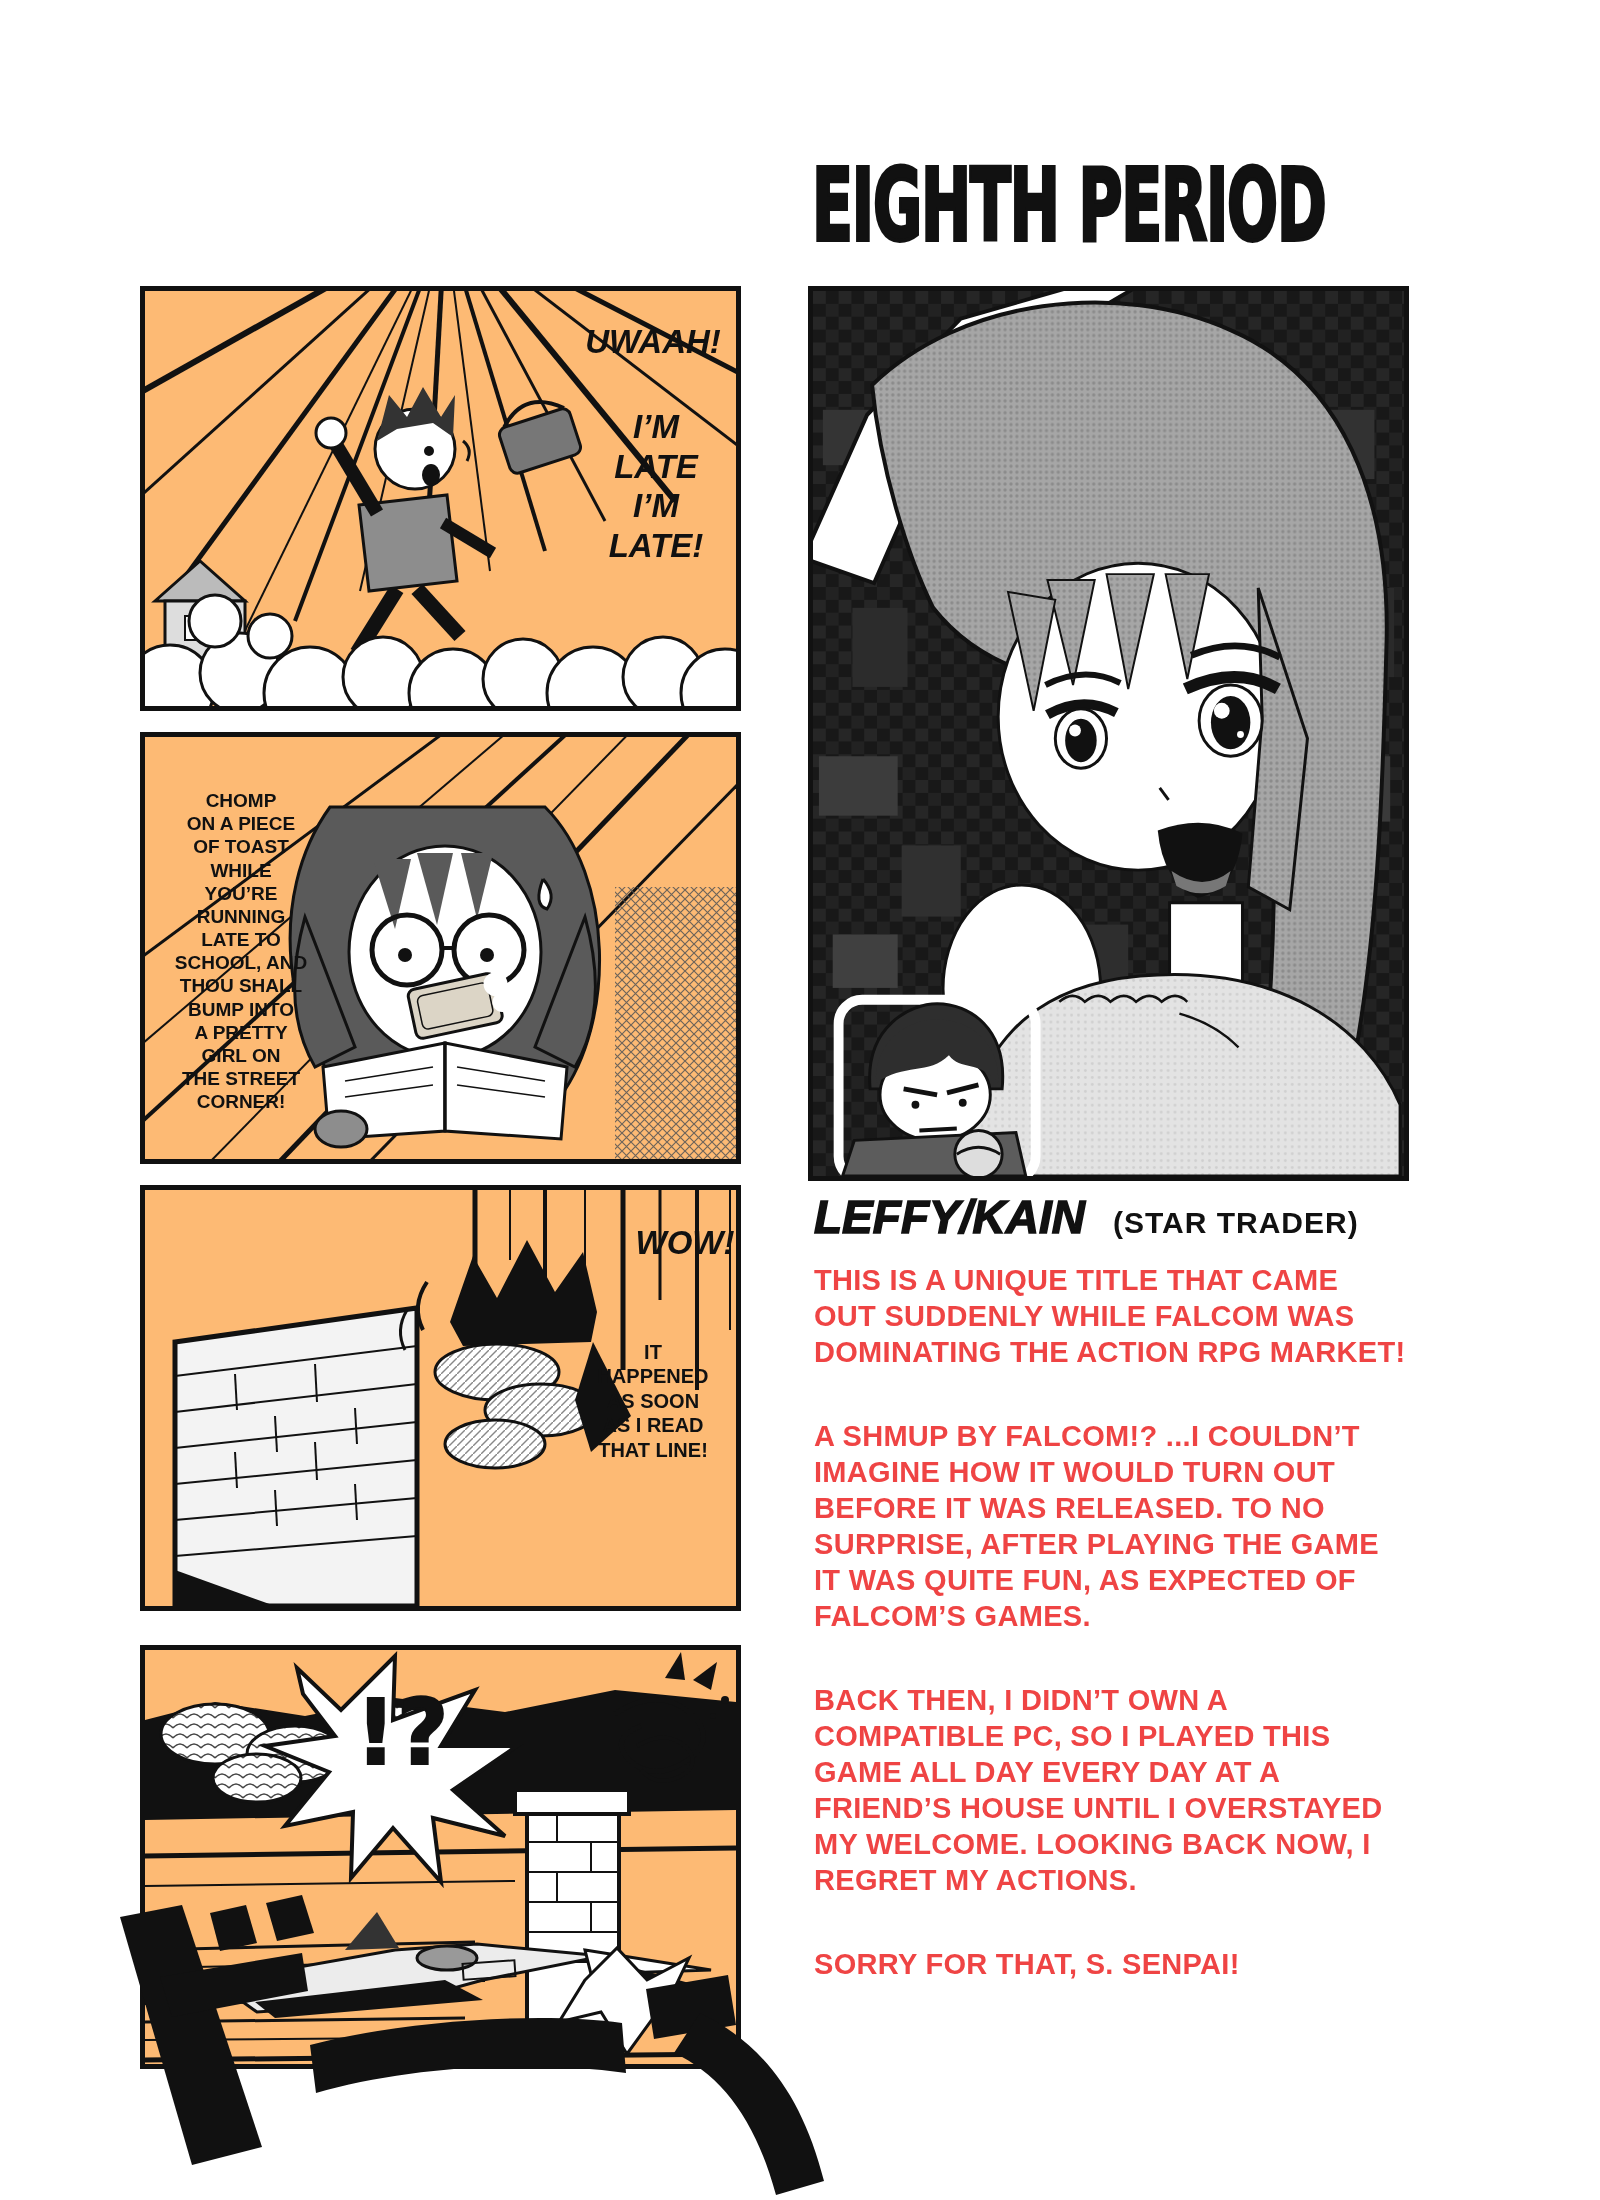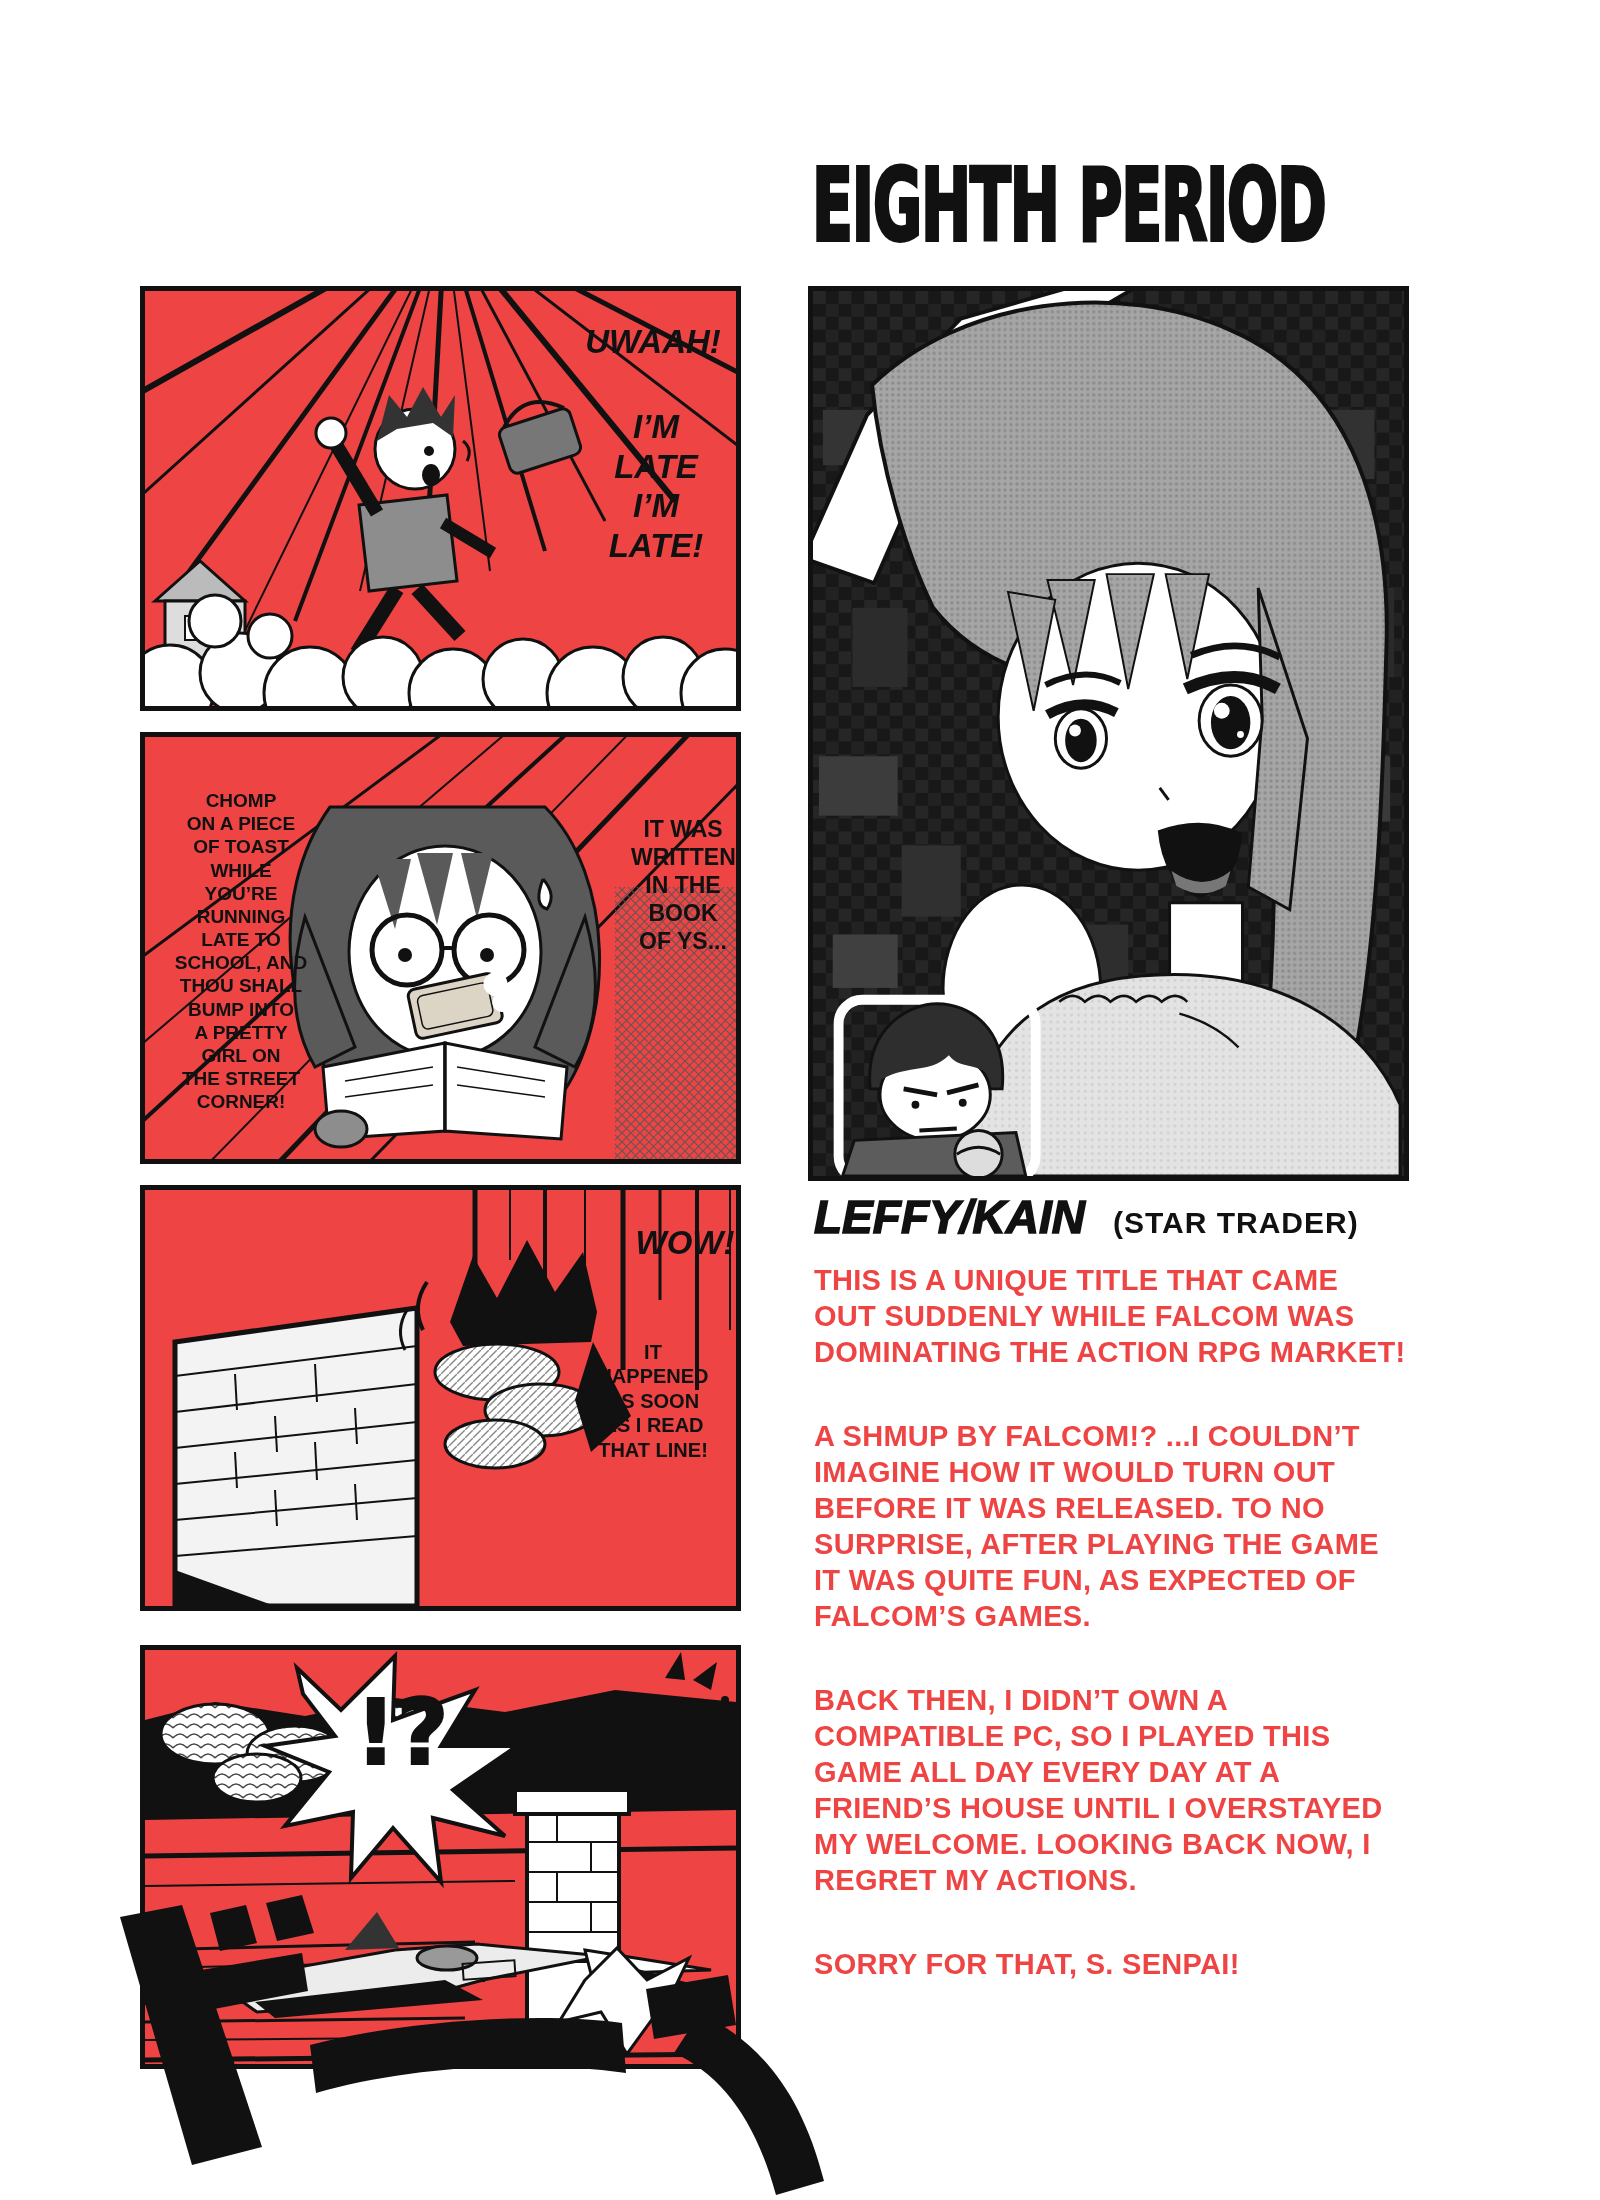--- a/index.html
+++ b/index.html
@@ -1,18 +1,18 @@
 <!DOCTYPE html>
 <html><head>
 <meta charset="utf-8">
 <style>
   html,body{margin:0;padding:0;background:#e8e8e8;}
   .page{position:relative;width:1600px;height:2200px;background:#ffffff;overflow:hidden;
         font-family:"Liberation Sans","DejaVu Sans",sans-serif;color:#111;}
-  .panel{position:absolute;background:#ef4444;border:5px solid #111;box-sizing:border-box;overflow:hidden;}
+  .panel{position:absolute;background:#fdba74;border:5px solid #111;box-sizing:border-box;overflow:hidden;}
   .panel svg{position:absolute;left:0;top:0;width:100%;height:100%;display:block;}
   .comic{position:absolute;font-weight:700;color:#111;text-align:center;white-space:pre-line;
          font-family:"Liberation Sans","DejaVu Sans",sans-serif;z-index:5;}
   .shout{font-style:italic;}
   .display{font-family:"DejaVu Sans","Liberation Sans",sans-serif;font-weight:bold;color:#111;
            -webkit-text-stroke:3px #111;white-space:nowrap;}
   .flag-box{position:absolute;left:140px;top:133px;width:601px;height:133px;border:5px solid #111;
             box-sizing:border-box;display:flex;align-items:center;justify-content:center;background:#fff;}
   .flag-label{font-size:72px;transform:scale(0.75,1);-webkit-text-stroke:2px #111;letter-spacing:2px;}
   .period-heading{position:absolute;left:812px;top:158px;font-size:100px;line-height:96px;
@@ -165,25 +165,20 @@
 YOU’RE
 RUNNING
 LATE TO
 SCHOOL, AND
 THOU SHALL
 BUMP INTO
 A PRETTY
 GIRL ON
 THE STREET
 CORNER!</div>
-    <div class="comic t-written">IT WAS
-WRITTEN
-IN THE
-BOOK
-OF YS...</div>
   </div>
 
   <div class="panel p3">
     <svg viewBox="0 0 591 416" preserveAspectRatio="none">
       <defs>
         <pattern id="hp3" width="8" height="8" patternUnits="userSpaceOnUse">
           <rect width="8" height="8" fill="#fff"></rect>
           <path d="M0,8 L8,0" stroke="#888" stroke-width="1.4"></path>
         </pattern>
       </defs>

